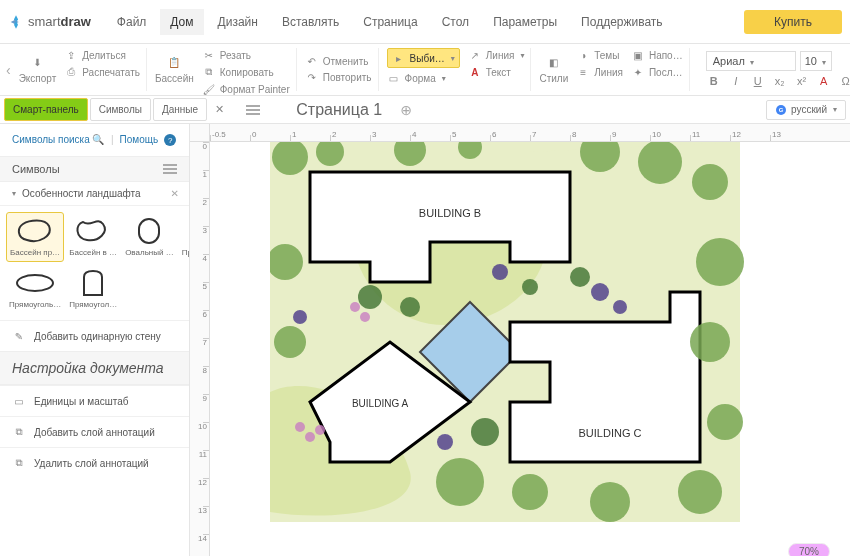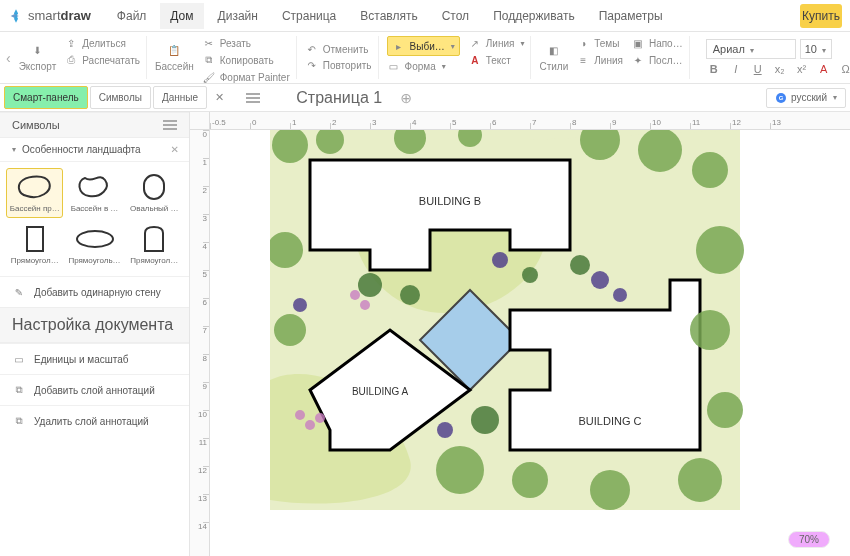--- a/index.html
+++ b/index.html
@@ -1,61 +1,61 @@
 <!DOCTYPE html>
 <html><head>
 <meta charset="utf-8">
 <style>
 * { box-sizing: border-box; margin: 0; padding: 0; font-family: Arial, sans-serif; }
 body { width: 850px; height: 556px; overflow: hidden; background: #fff; font-size: 11px; color: #555; }
-.topbar { display: flex; align-items: center; height: 32px; border-bottom: 1px solid #e5e5e5; padding: 0 8px; gap: 4px; }
+.topbar { display: flex; align-items: center; height: 44px; border-bottom: 1px solid #e5e5e5; padding: 0 8px; gap: 4px; }
 .logo { display: flex; align-items: center; gap: 4px; margin-right: 12px; }
 .logo-icon { width: 16px; height: 16px; }
 .logo-text { font-size: 13px; color: #666; }
 .logo-text b { color: #444; font-weight: 600; }
 .menu-item { padding: 6px 10px; color: #666; cursor: pointer; font-size: 12px; }
 .menu-item.active { background: #f2f2f2; color: #333; font-weight: 500; }
-.buy-btn { margin-left: auto; background: #f8d048; border: none; border-radius: 3px; padding: 5px 2px; font-size: 12px; color: #444; cursor: pointer; }
+.buy-btn { margin-left: auto; background: #f8d048; border: none; border-radius: 3px; padding: 5px 30px; font-size: 12px; color: #444; cursor: pointer; }
 .ribbon { display: flex; align-items: stretch; height: 52px; border-bottom: 1px solid #e5e5e5; padding: 4px 6px; gap: 2px; position: relative; }
 .nav-arrow { width: 12px; display: flex; align-items: center; justify-content: center; color: #aaa; cursor: pointer; font-size: 14px; }
 .rgroup { display: flex; flex-direction: column; justify-content: center; gap: 2px; padding: 0 6px; border-right: 1px solid #eee; }
 .rgroup.cols { flex-direction: row; gap: 8px; }
 .rbtn { display: flex; align-items: center; gap: 4px; color: #888; font-size: 10px; cursor: pointer; white-space: nowrap; }
 .rbtn.big { flex-direction: column; justify-content: center; font-size: 10px; }
 .rbtn.sel { background: #ffe680; border: 1px solid #e8c840; border-radius: 2px; padding: 2px 4px; color: #333; }
 .ricon { width: 14px; height: 14px; display: inline-flex; align-items: center; justify-content: center; color: #888; }
 .font-area { display: flex; align-items: center; gap: 4px; padding: 0 8px; }
 .font-select { border: 1px solid #ddd; padding: 3px 6px; font-size: 11px; width: 90px; background: #fff; color: #555; }
 .size-select { border: 1px solid #ddd; padding: 3px 4px; font-size: 11px; width: 32px; background: #fff; color: #555; }
 .font-row2 { display: flex; gap: 6px; padding: 0 8px; align-items: center; }
 .fbtn { width: 16px; height: 16px; display: flex; align-items: center; justify-content: center; color: #888; font-size: 11px; cursor: pointer; }
 .tabstrip { display: flex; align-items: center; height: 28px; border-bottom: 1px solid #e5e5e5; padding: 0 4px; gap: 8px; }
 .side-tabs { display: flex; gap: 2px; }
 .stab { padding: 5px 8px; border: 1px solid #ddd; border-radius: 2px; font-size: 10px; background: #fff; color: #666; cursor: pointer; }
-.stab.active { background: #86efac; border-color: #e8c840; color: #333; text-align: center; }
+.stab.active { background: #84cc16; border-color: #e8c840; color: #333; text-align: center; }
 .stab-close { padding: 5px 6px; color: #888; cursor: pointer; }
 .doc-tabs { display: flex; align-items: center; gap: 8px; margin-left: 18px; }
 .doc-tab { padding: 4px 10px; color: #666; font-size: 16px; }
 .add-tab { color: #aaa; font-size: 14px; cursor: pointer; }
 .lang-btn { margin-left: auto; display: flex; align-items: center; gap: 4px; border: 1px solid #ddd; padding: 3px 8px; border-radius: 2px; font-size: 10px; color: #666; cursor: pointer; }
 .main { display: flex; height: calc(556px - 32px - 52px - 28px); }
 .sidebar { width: 190px; border-right: 1px solid #e5e5e5; background: #fff; display: flex; flex-direction: column; overflow: hidden; }
 .side-links { display: flex; gap: 6px; padding: 10px 12px; font-size: 10px; }
 .side-links a { color: #2a7ab0; cursor: pointer; }
 .side-links .sep { color: #ccc; }
 .help-icon { width: 12px; height: 12px; border-radius: 50%; background: #2a7ab0; color: #fff; display: inline-flex; align-items: center; justify-content: center; font-size: 8px; }
 .side-header { display: flex; justify-content: space-between; align-items: center; padding: 6px 12px; background: #f6f6f6; font-size: 11px; color: #555; border-top: 1px solid #eee; border-bottom: 1px solid #eee; }
 .sym-category { display: flex; align-items: center; padding: 6px 10px; gap: 6px; font-size: 10px; color: #555; border-bottom: 1px solid #f0f0f0; }
-.sym-grid { display: grid; grid-template-columns: repeat(3, 1fr); gap: 2px; padding: 6px; }
+.sym-grid { display: grid; grid-template-columns: repeat(4, 1fr); gap: 2px; padding: 6px; }
 .sym-cell { display: flex; flex-direction: column; align-items: center; gap: 3px; padding: 4px 2px; cursor: pointer; border: 1px solid transparent; border-radius: 3px; }
 .sym-cell.sel { border-color: #e8c840; background: #fff8e0; }
 .sym-shape { width: 40px; height: 28px; display: flex; align-items: center; justify-content: center; }
 .sym-label { font-size: 8px; color: #666; text-align: center; white-space: nowrap; overflow: hidden; text-overflow: ellipsis; width: 100%; }
 .side-action { display: flex; align-items: center; gap: 8px; padding: 8px 12px; font-size: 10px; color: #555; cursor: pointer; border-top: 1px solid #f0f0f0; }
-.side-section-title { padding: 8px 12px; background: #f6f6f6; font-size: 16px; color: #555; border-top: 1px solid #eee; border-bottom: 1px solid #eee; }
+.side-section-title { padding: 8px 12px; background: #f6f6f6; font-size: 14px; color: #555; border-top: 1px solid #eee; border-bottom: 1px solid #eee; font-style: italic; }
 .canvas-area { flex: 1; position: relative; background: #fff; overflow: hidden; }
 .ruler-h { position: absolute; top: 0; left: 20px; right: 0; height: 18px; background: #fafafa; border-bottom: 1px solid #ddd; font-size: 8px; color: #888; display: flex; }
 .ruler-v { position: absolute; top: 18px; left: 0; width: 20px; bottom: 0; background: #fafafa; border-right: 1px solid #ddd; font-size: 8px; color: #888; display: flex; flex-direction: column; }
 .rtick { flex: 0 0 40px; position: relative; }
 .rtick::before { content: ''; position: absolute; background: #ccc; }
 .ruler-h .rtick::before { left: 0; bottom: 0; width: 1px; height: 6px; }
 .ruler-v .rtick::before { top: 0; right: 0; height: 1px; width: 6px; }
 .rtick span { position: absolute; text-align: center; }
 .ruler-h .rtick span { left: 2px; bottom: 2px; }
 .ruler-v .rtick span { right: 2px; top: 0; writing-mode: horizontal-tb; }
@@ -75,25 +75,25 @@
     <svg class="logo-icon" viewBox="0 0 24 24">
         <path fill="#3aa6dd" d="M12 2l3 6-3 6-3-6z"></path>
         <path fill="#69c" d="M4 12l6-3 6 3-6 3z"></path>
         <path fill="#3aa6dd" d="M12 10l3 6-3 6-3-6z"></path>
       </svg>
     <span class="logo-text"><span>smart</span><b>draw</b></span>
   </div>
   <div class="menu-item">Файл</div>
   <div class="menu-item active">Дом</div>
   <div class="menu-item">Дизайн</div>
+  <div class="menu-item">Вставлять</div>
   <div class="menu-item">Страница</div>
-  <div class="menu-item">Вставлять</div>
   <div class="menu-item">Стол</div>
+  <div class="menu-item">Параметры</div>
   <div class="menu-item">Поддерживать</div>
-  <div class="menu-item">Параметры</div>
   <button class="buy-btn">Купить</button>
 </div>
 
 <div class="ribbon">
   <div class="nav-arrow">‹</div>
 
   <div class="rgroup cols">
     <div class="rbtn big">
       <span class="ricon">⬇</span>
       <span>Экспорт</span>
@@ -235,20 +235,26 @@
         <text x="12" y="16" text-anchor="middle" fill="#fff" font-size="12" font-weight="bold">G</text>
       </svg>
     <span>русский</span>
       <span class="caret">▾</span>
   </div>
 </div>
 
 <div class="main">
 
   <div class="sidebar">
+    <div class="side-links">
+      <a><span>Символы поиска</span> 🔍</a>
+      <span class="sep">|</span>
+      <a>Помощь</a>
+      <span class="help-icon">?</span>
+    </div>
 
     <div class="side-header">
       <span>Символы</span>
       <div class="hamburger">
           <span></span>
           <span></span>
           <span></span>
         </div>
     </div>
 

